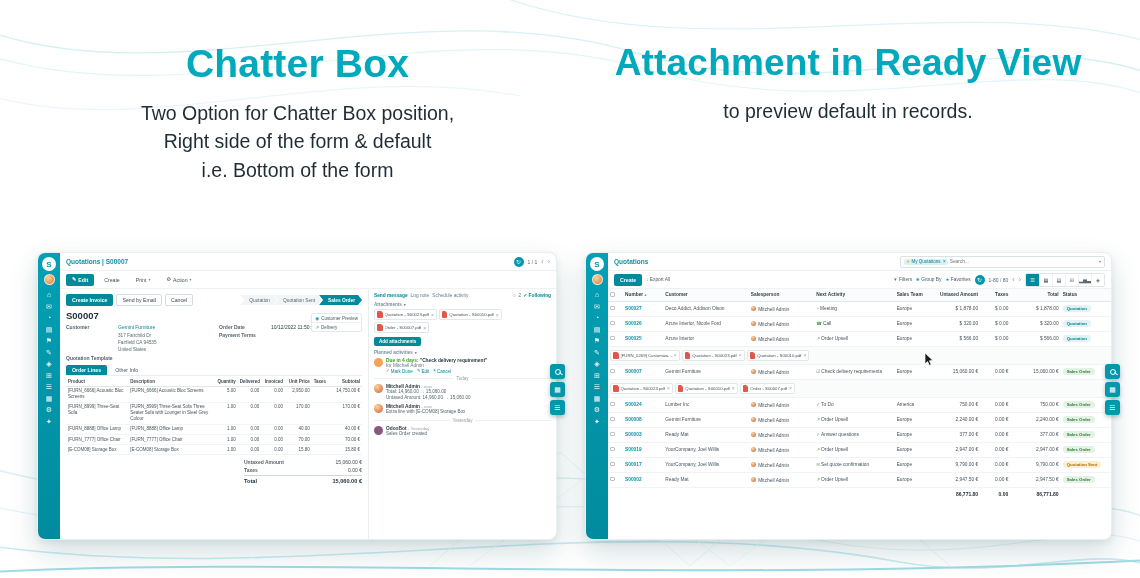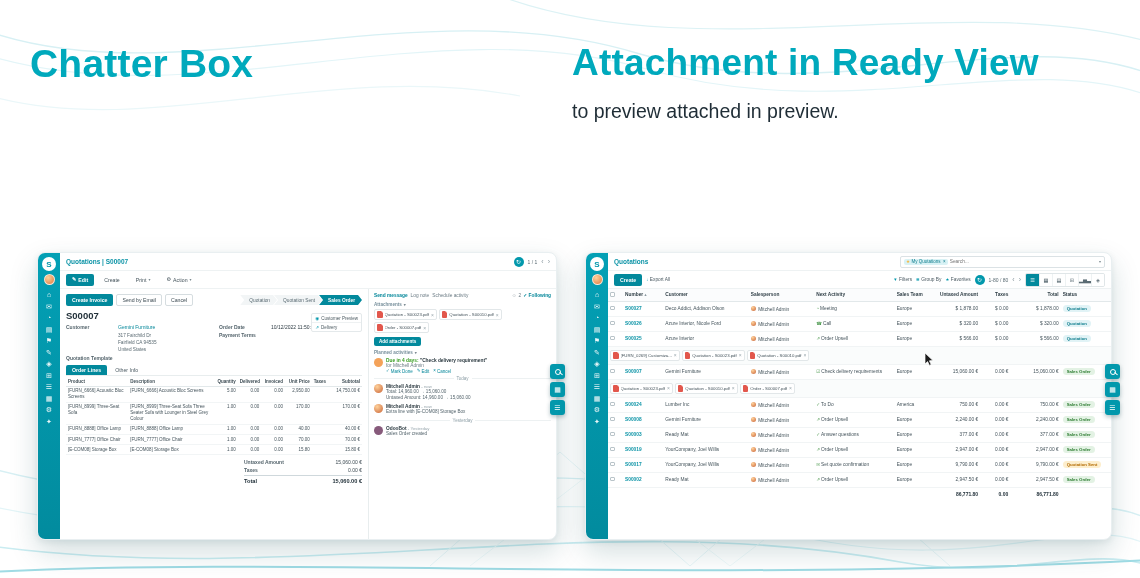--- a/index.html
+++ b/index.html
@@ -2,21 +2,21 @@
 <html><head>
 <meta charset="utf-8">
 <style>
   * { margin:0; padding:0; box-sizing:border-box; }
   html,body { width:1140px; height:578px; }
   body { position:relative; overflow:hidden; background:#ffffff; font-family:"Liberation Sans", sans-serif; }
 
   .waves { position:absolute; inset:0; z-index:0; }
 
   
-  .hero { position:absolute; z-index:2; }
+  .hero { position:absolute; z-index:2; text-align:center; }
   .hero-left  { left:30px;  top:42px; width:535px; }
   .hero-right { left:572px; top:42px; width:552px; }
   .hero-title { font-size:39px; font-weight:bold; color:#00a9bc; letter-spacing:.2px; }
   .hero-right .hero-title { font-size:37px; }
   .hero-lines { margin-top:13px; font-size:19.5px; color:#1f2d36; line-height:1.45; }
 
   
   .app-card { position:absolute; top:252px; z-index:1; }
   .card-left  { left:37px;  width:520px; height:288px; }
   .card-right { left:585px; width:527px; height:288px; }
@@ -164,27 +164,33 @@
   <path d="M-10,468 C250,540 500,430 760,506 C960,560 1070,478 1150,520" fill="none" stroke="#d7f0f4" stroke-width="1.4"></path>
   <path d="M-10,506 C260,566 520,462 780,532 C980,582 1080,508 1150,546" fill="none" stroke="#e3f5f8" stroke-width="1.2"></path>
   <path d="M-10,546 C300,588 600,506 900,562 C1010,582 1090,544 1150,566" fill="none" stroke="#c9ecf1" stroke-width="1.6"></path>
   <path d="M-10,572 C300,556 700,584 1150,560" fill="none" stroke="#9fdbe4" stroke-width="2"></path>
   <path d="M430,566 L560,452 L690,566 L820,452 L950,566" fill="none" stroke="#e9f6f8" stroke-width="1"></path>
   <path d="M470,566 L600,466 L730,566 L860,466" fill="none" stroke="#eff9fa" stroke-width="1"></path>
 </svg>
 
 <section class="hero hero-left">
   <h1 class="hero-title">Chatter Box</h1>
+  <div class="hero-lines">
+
+  <div>Two Option for Chatter Box position,</div>
+      <div>Right side of the form &amp; default</div>
+      <div>i.e. Bottom of the form</div>
+    </div>
 </section>
 
 <section class="hero hero-right">
   <h1 class="hero-title" able="false">Attachment in Ready View</h1>
   <div class="hero-lines">
 
-      <div>to preview attached in preview.</div>
+      <div>to preview default in records.</div>
     </div>
 </section>
 
 <div class="app-card card-left">
   <div class="app-frame">
 
     <aside class="app-sidebar">
       <div class="logo">
           <span>S</span>
         </div>

